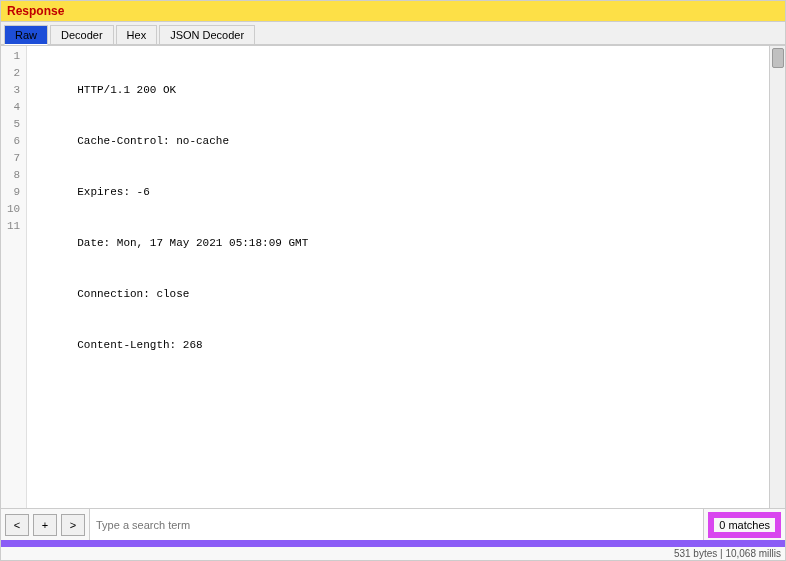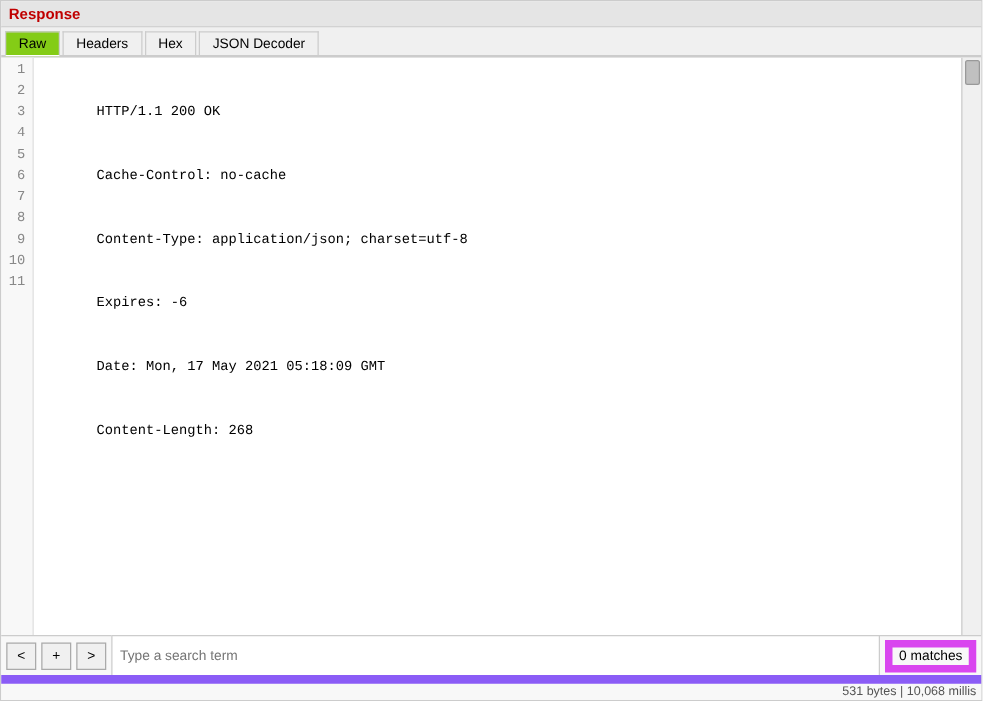--- a/index.html
+++ b/index.html
@@ -15,21 +15,21 @@
     .panel {
       width: 786px;
       height: 561px;
       display: flex;
       flex-direction: column;
       border: 1px solid #ccc;
       background: #fff;
     }
 
     .panel-title {
-      background: #e5e5e5;
+      background: #fde047;
       padding: 3px 6px;
       font-family: Arial, sans-serif;
       font-size: 12px;
       font-weight: bold;
       color: #c00000;
       border-bottom: 1px solid #ccc;
     }
 
     .tabs {
       display: flex;
@@ -44,21 +44,21 @@
       font-family: Arial, sans-serif;
       font-size: 11px;
       cursor: pointer;
       border: 1px solid #ccc;
       border-bottom: none;
       background: #f0f0f0;
       color: #000;
     }
 
     .tab.active {
-      background: #84cc16;
+      background: #1d4ed8;
       border-bottom: 1px solid #fff;
       margin-bottom: -1px;
       z-index: 1;
     }
 
     .content-area {
       flex: 1;
       display: flex;
       overflow: hidden;
     }
@@ -171,21 +171,21 @@
     }
   </style>
 </head>
 <body>
 
 <div class="panel">
   <div class="panel-title">Response</div>
 
   <div class="tabs">
     <div class="tab active">Raw</div>
-    <div class="tab">Headers</div>
+    <div class="tab">Decoder</div>
     <div class="tab">Hex</div>
     <div class="tab">JSON Decoder</div>
   </div>
 
   <div class="content-area">
     <div class="line-numbers">
       <span class="line-number">1</span>
       <span class="line-number">2</span>
       <span class="line-number">3</span>
       <span class="line-number">4</span>
@@ -196,23 +196,23 @@
       <span class="line-number">9</span>
       <span class="line-number">10</span>
       <span class="line-number">11</span>
       <span class="line-number"> </span>
       <span class="line-number"> </span>
     </div>
 
     <div class="code-content">
       <span class="content-line">HTTP/1.1 200 OK</span>
       <span class="content-line">Cache-Control: no-cache</span>
-      <span class="content-line">Content-Type: application/json; charset=utf-8</span>
       <span class="content-line">Expires: -6</span>
       <span class="content-line">Date: Mon, 17 May 2021 05:18:09 GMT</span>
+      <span class="content-line">Connection: close</span>
       <span class="content-line">Content-Length: 268</span>
       
       
       
       
     </div>
 
     <div class="scrollbar-area">
       <div class="scrollbar-thumb"></div>
     </div>

